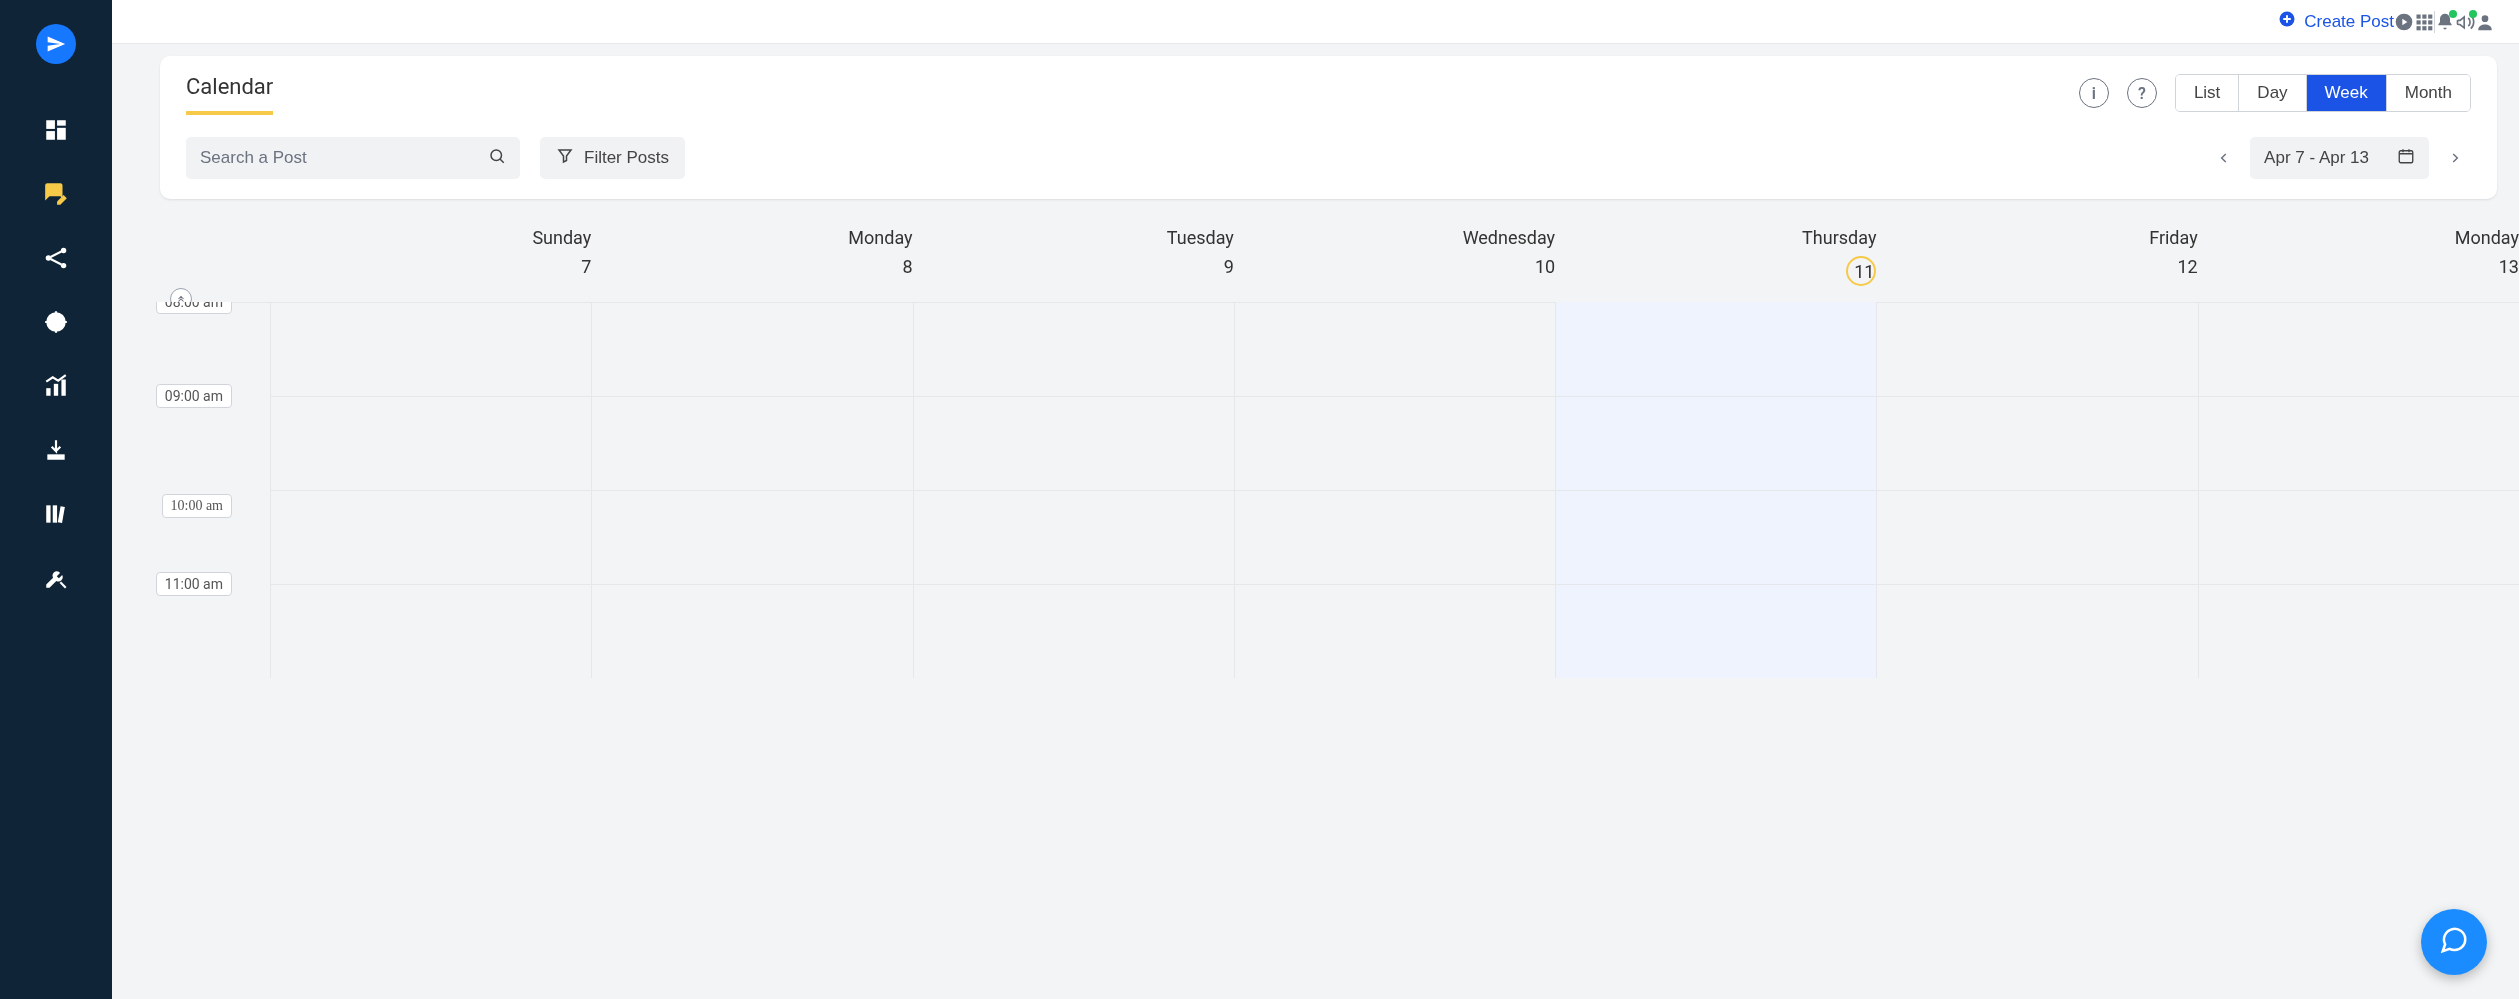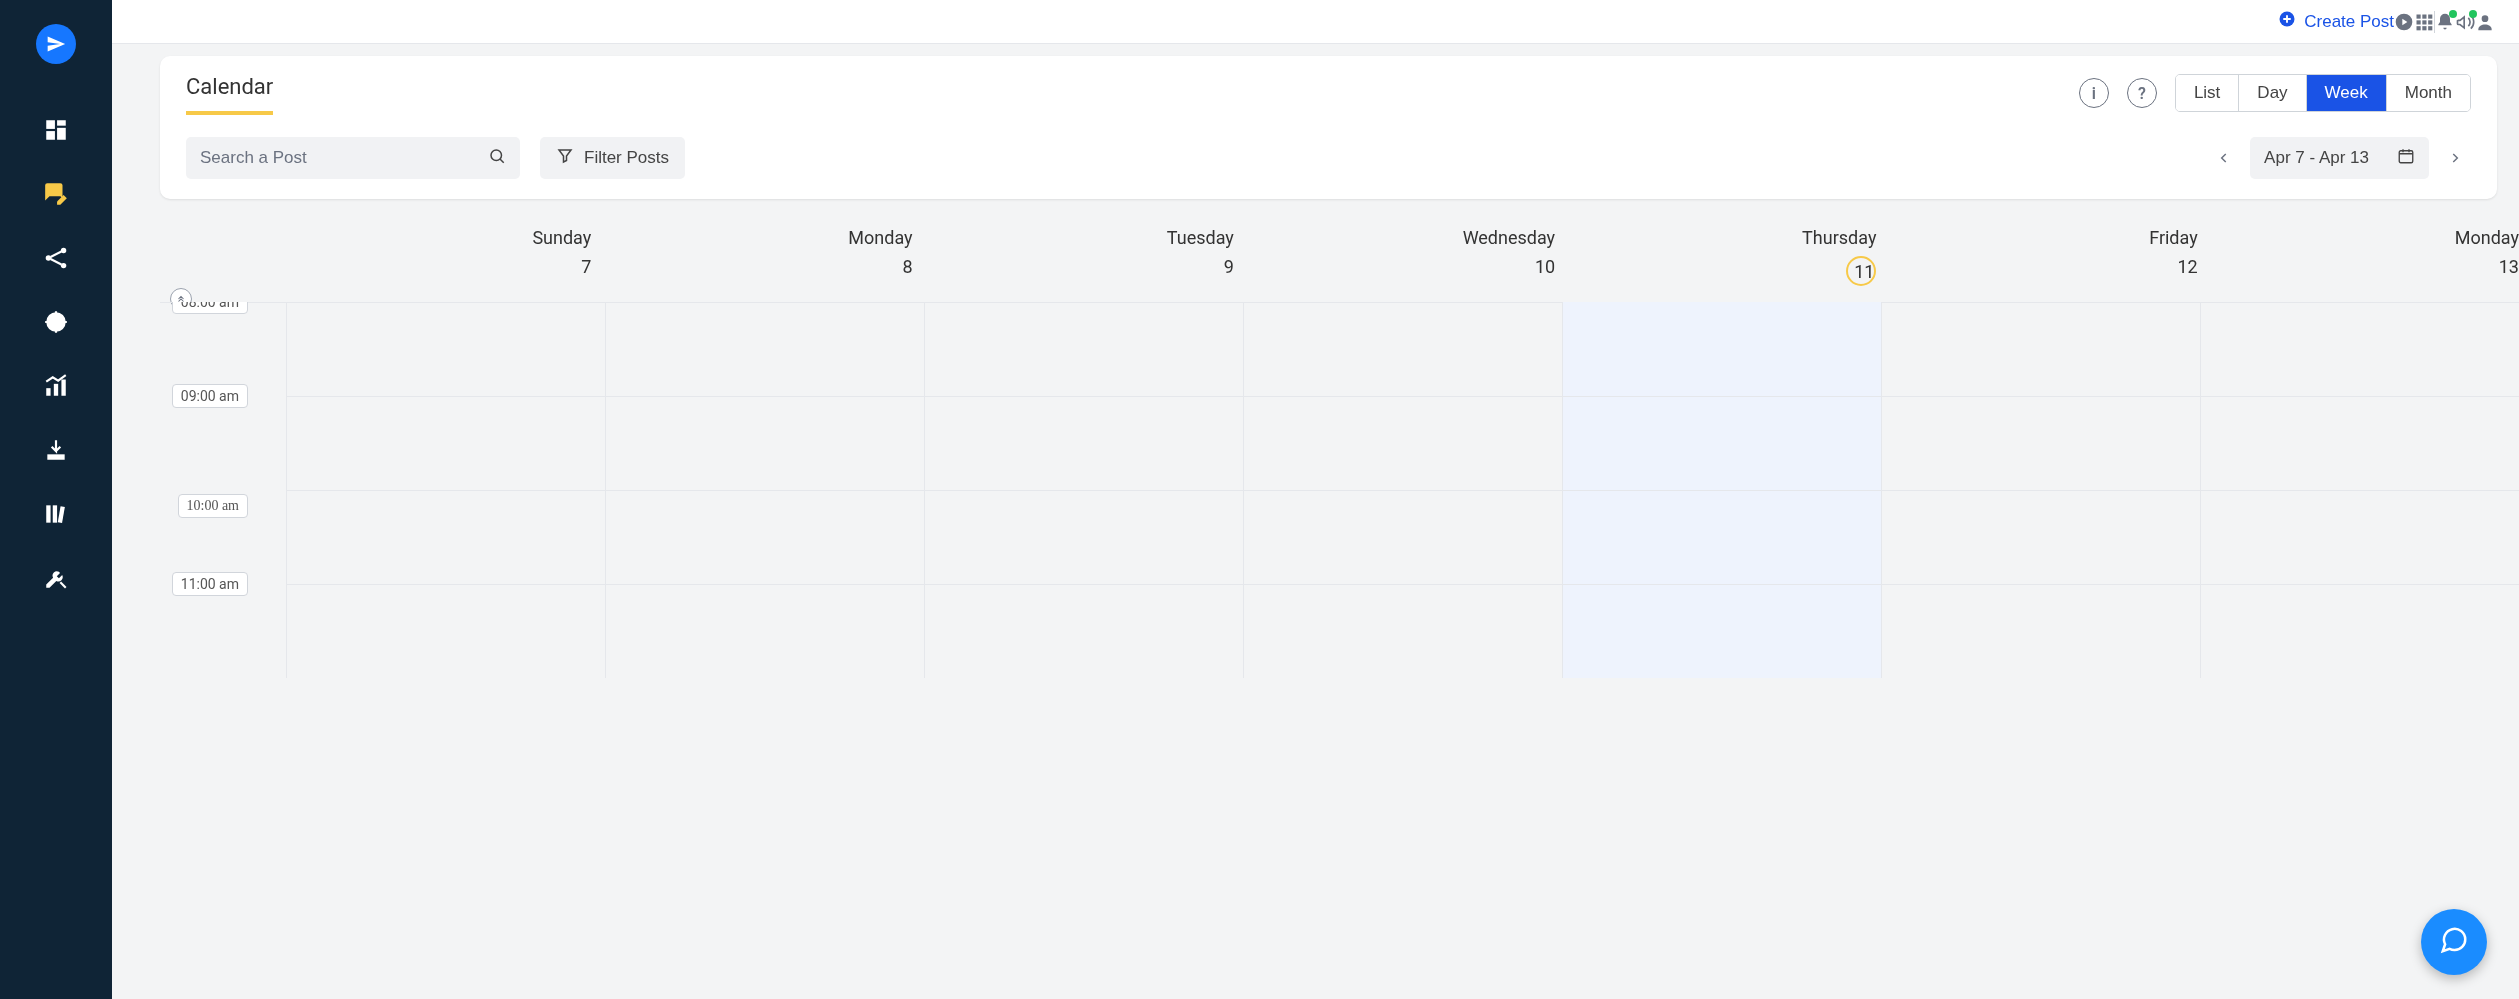--- a/index.html
+++ b/index.html
@@ -189,21 +189,21 @@
     flex:1;
     text-align:right;
     padding: 6px 0 16px 0;
   }
   .day-name { font-size: 18px; color:#333; margin-bottom: 8px; }
   .day-num { font-size: 18px; color:#333; display:inline-block; }
   .day-num.today {
     width: 30px; height: 30px; line-height: 28px;
     border: 2px solid #f7c948; border-radius: 50%;
   }
-  .cal-body { flex:1; overflow-y:auto; position:relative; padding-left:64px;}
+  .cal-body { flex:1; overflow-y:auto; position:relative; padding-left:48px;}
   .cal-body-inner { display:flex; position:relative; }
   .time-gutter { width:110px; flex-shrink:0; position:relative; }
   .time-label {
     position: absolute;
     right: 38px;
     transform: translateY(-50%);
     background: #fff;
     border: 1px solid #d1d5db;
     border-radius: 4px;
     padding: 3px 8px;

